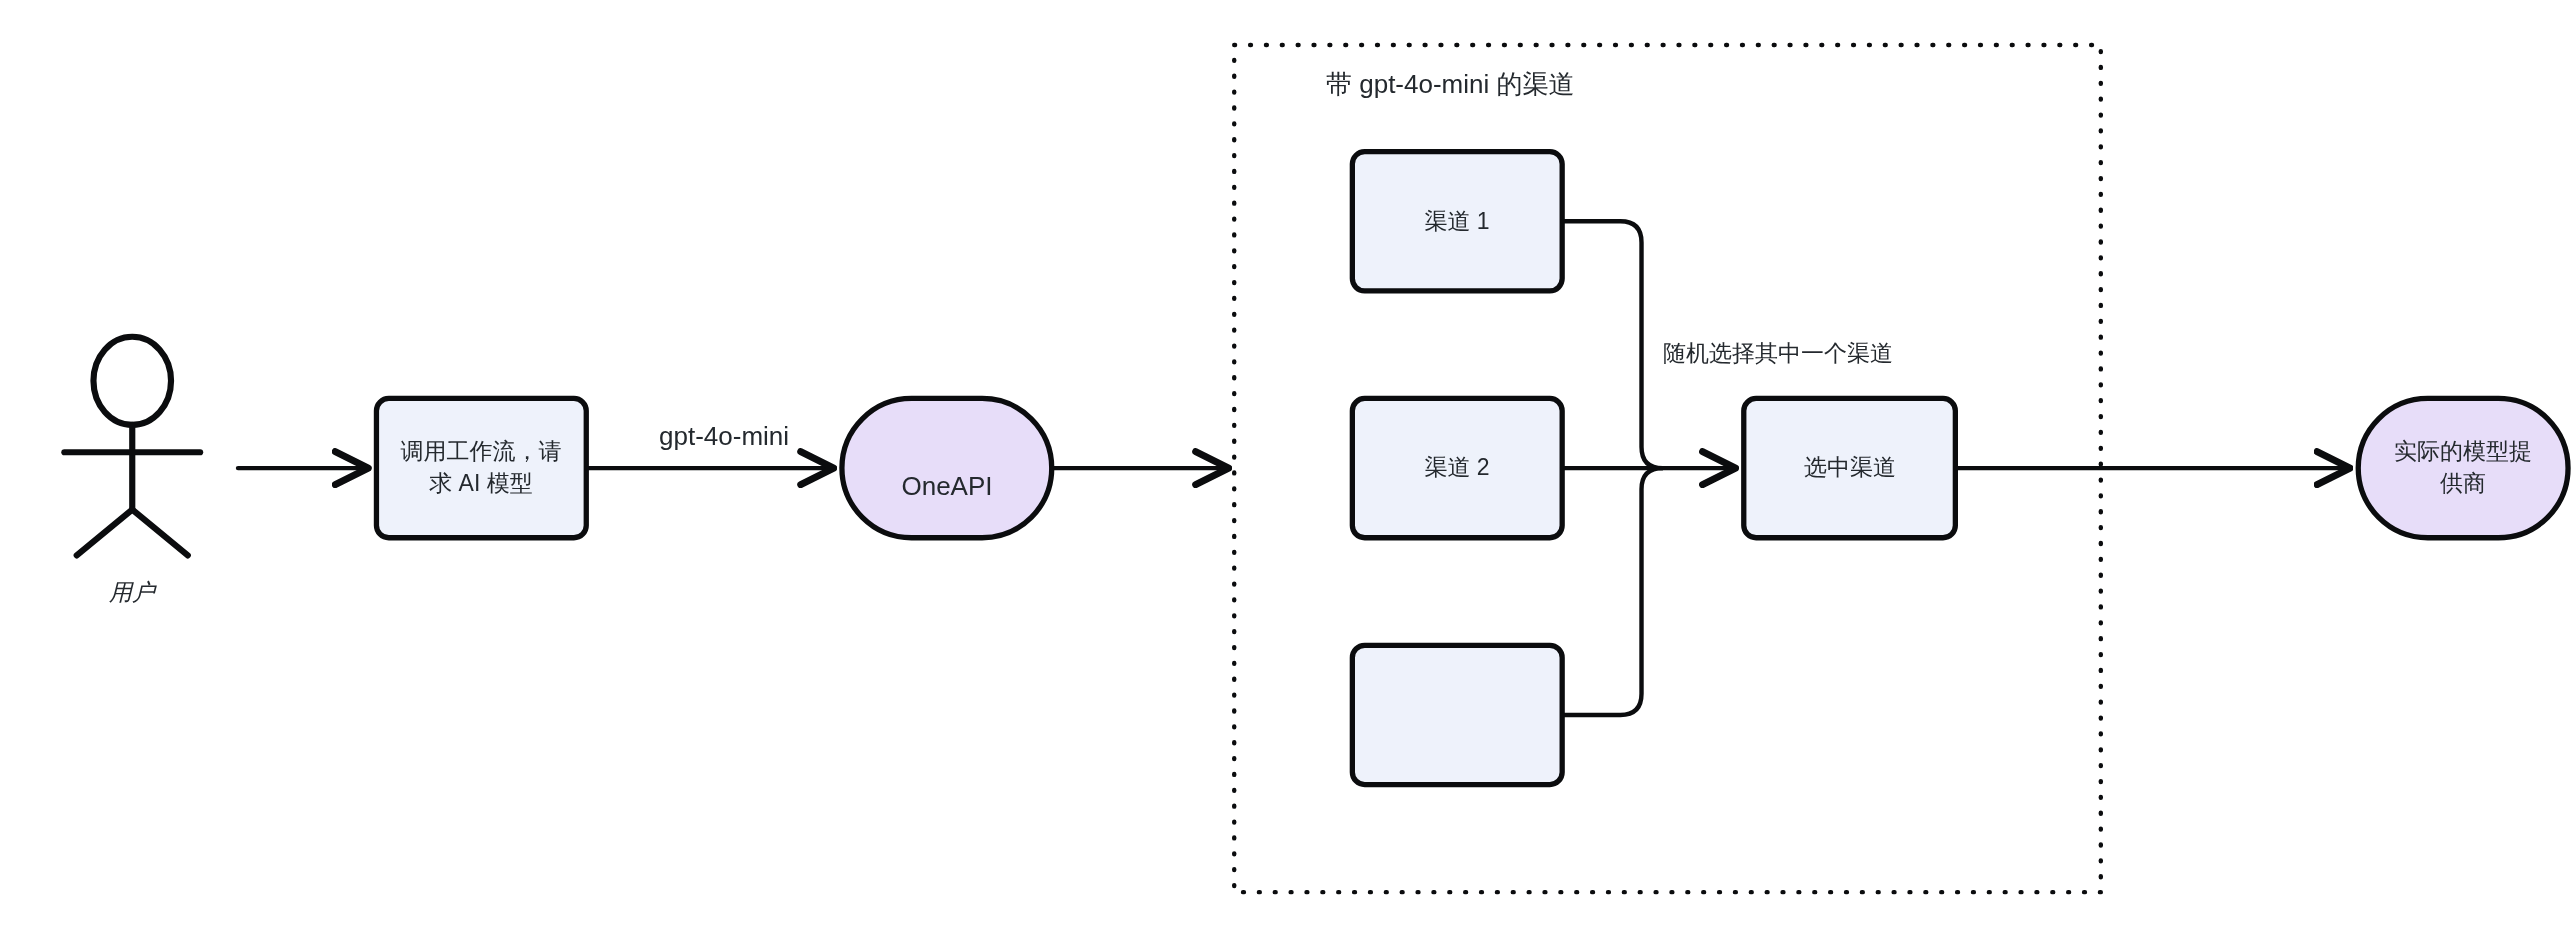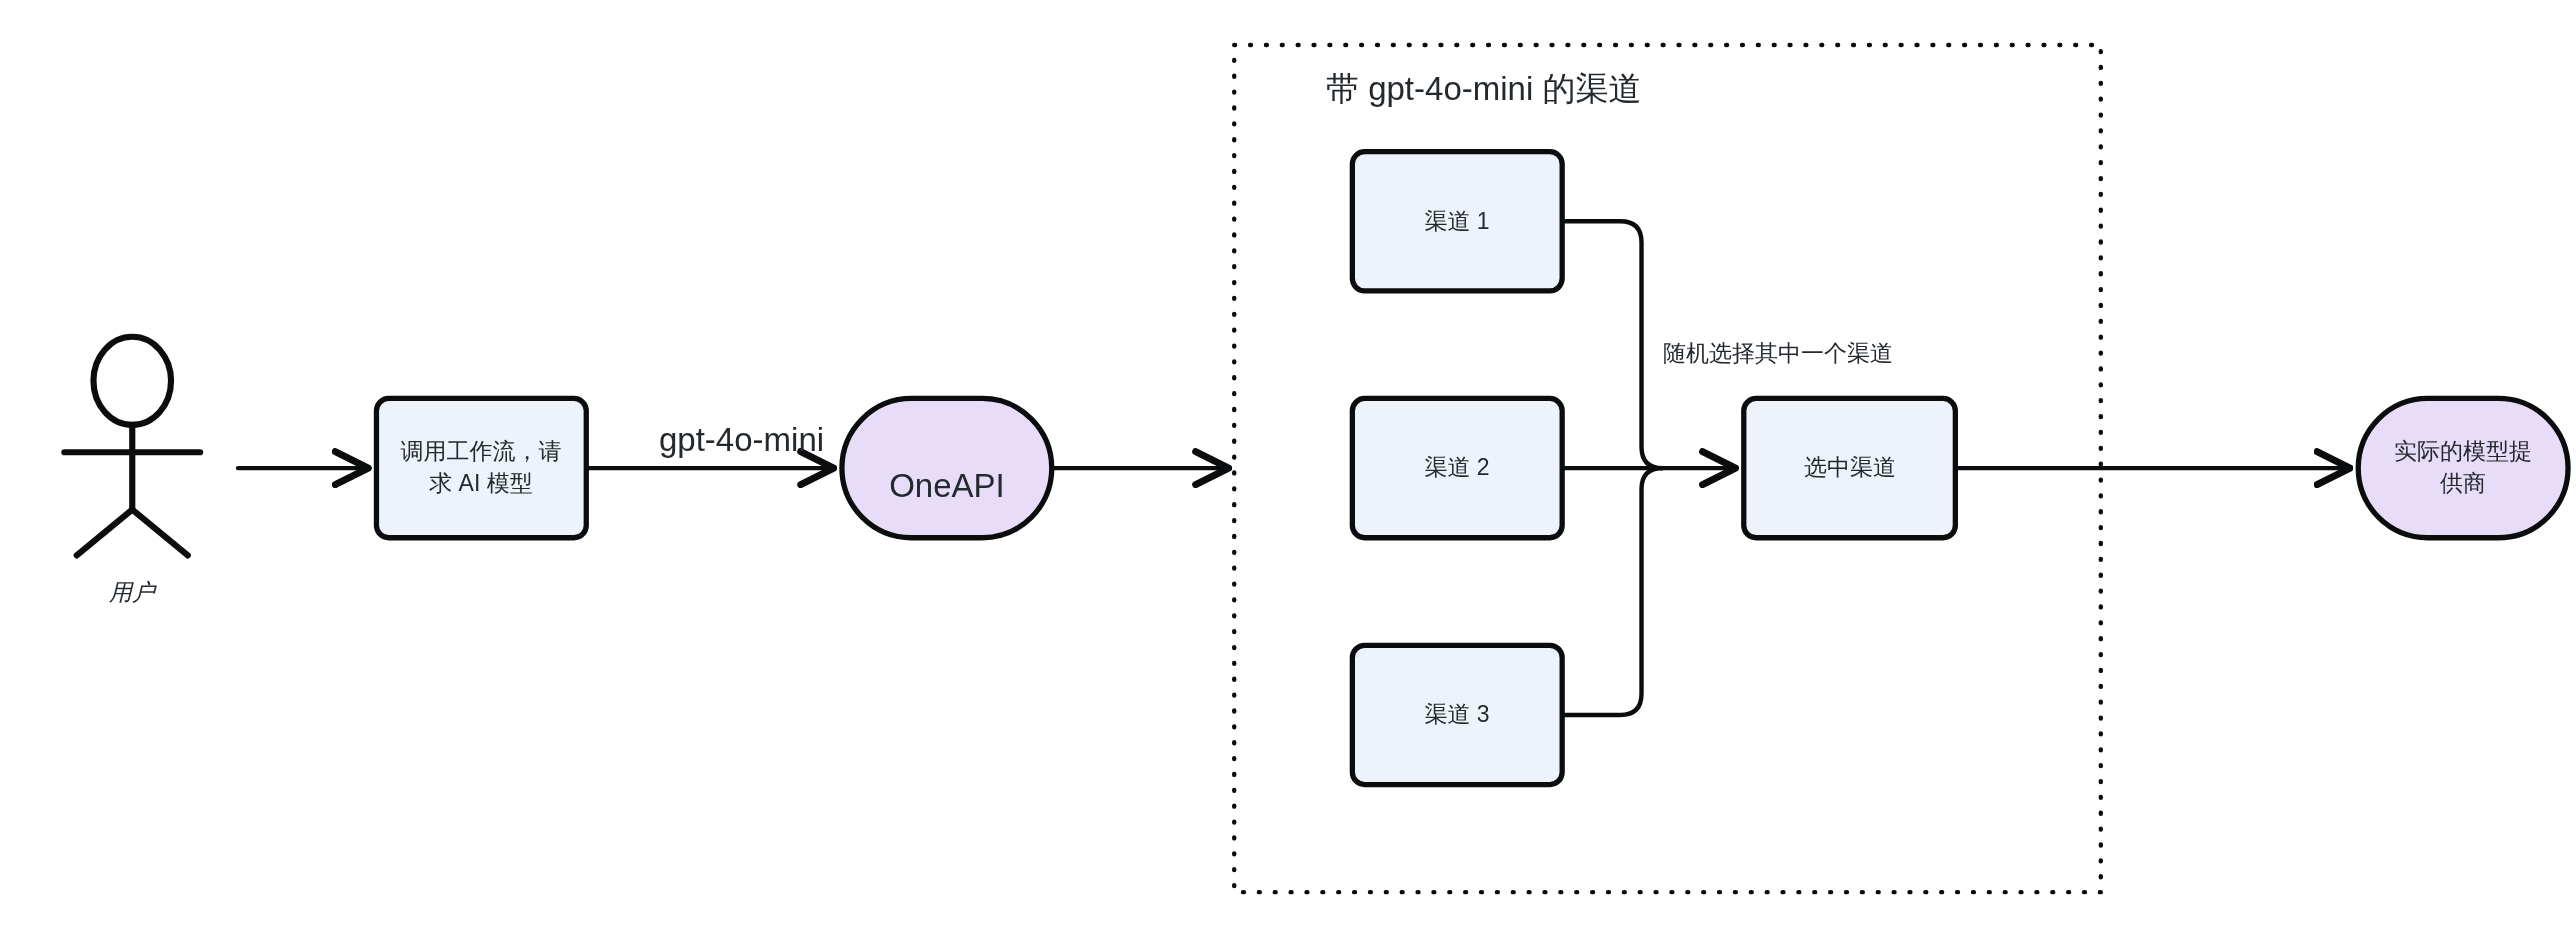--- a/index.html
+++ b/index.html
@@ -36,21 +36,21 @@
     line-height: 1.35;
     pointer-events: none;
     white-space: pre-line;
   }
   .free-label {
     position: absolute;
     color: #24292e;
     white-space: nowrap;
   }
   .f29 { font-size: 23px; }
-  .f30 { font-size: 33px; }
+  .f30 { font-size: 26px; }
 </style>
 </head>
 <body>
 
 <div id="canvas">
 
   <svg class="layer" viewBox="0 0 2922 1064">
     <defs>
       <marker id="arrow" viewBox="0 0 12 12" refX="10" refY="6" markerWidth="9" markerHeight="9" orient="auto-start-reverse">
         <path d="M 1 1 L 11 6 L 1 11" fill="none" stroke="#0b0c0e" stroke-width="2.1" stroke-linecap="round" stroke-linejoin="round"></path>
@@ -105,21 +105,20 @@
 求 AI 模型</div>
 
   <div class="free-label f30" style="left:659px; top:421px;">gpt-4o-mini</div>
 
   <div class="node-text f30" style="left:842px; top:417px; width:210px; height:139px;">OneAPI</div>
 
   <div class="free-label f30" style="left:1326px; top:67px;">带 gpt-4o-mini 的渠道</div>
 
   <div class="node-text f29" style="left:1352px; top:152px; width:210px; height:139px;">渠道 1</div>
   <div class="node-text f29" style="left:1352px; top:398px; width:210px; height:139px;">渠道 2</div>
-  <div class="node-text f29" style="left:1352px; top:645px; width:210px; height:139px;">渠道 3</div>
 
   <div class="free-label f29" style="left:1663px; top:338px;text-align:right;">随机选择其中一个渠道</div>
 
   <div class="node-text f29" style="left:1744px; top:398px; width:212px; height:139px;">选中渠道</div>
 
   <div class="node-text f29" style="left:2358px; top:398px; width:210px; height:139px; padding:0 16px;">实际的模型提
 供商</div>
 
 </div>
 

